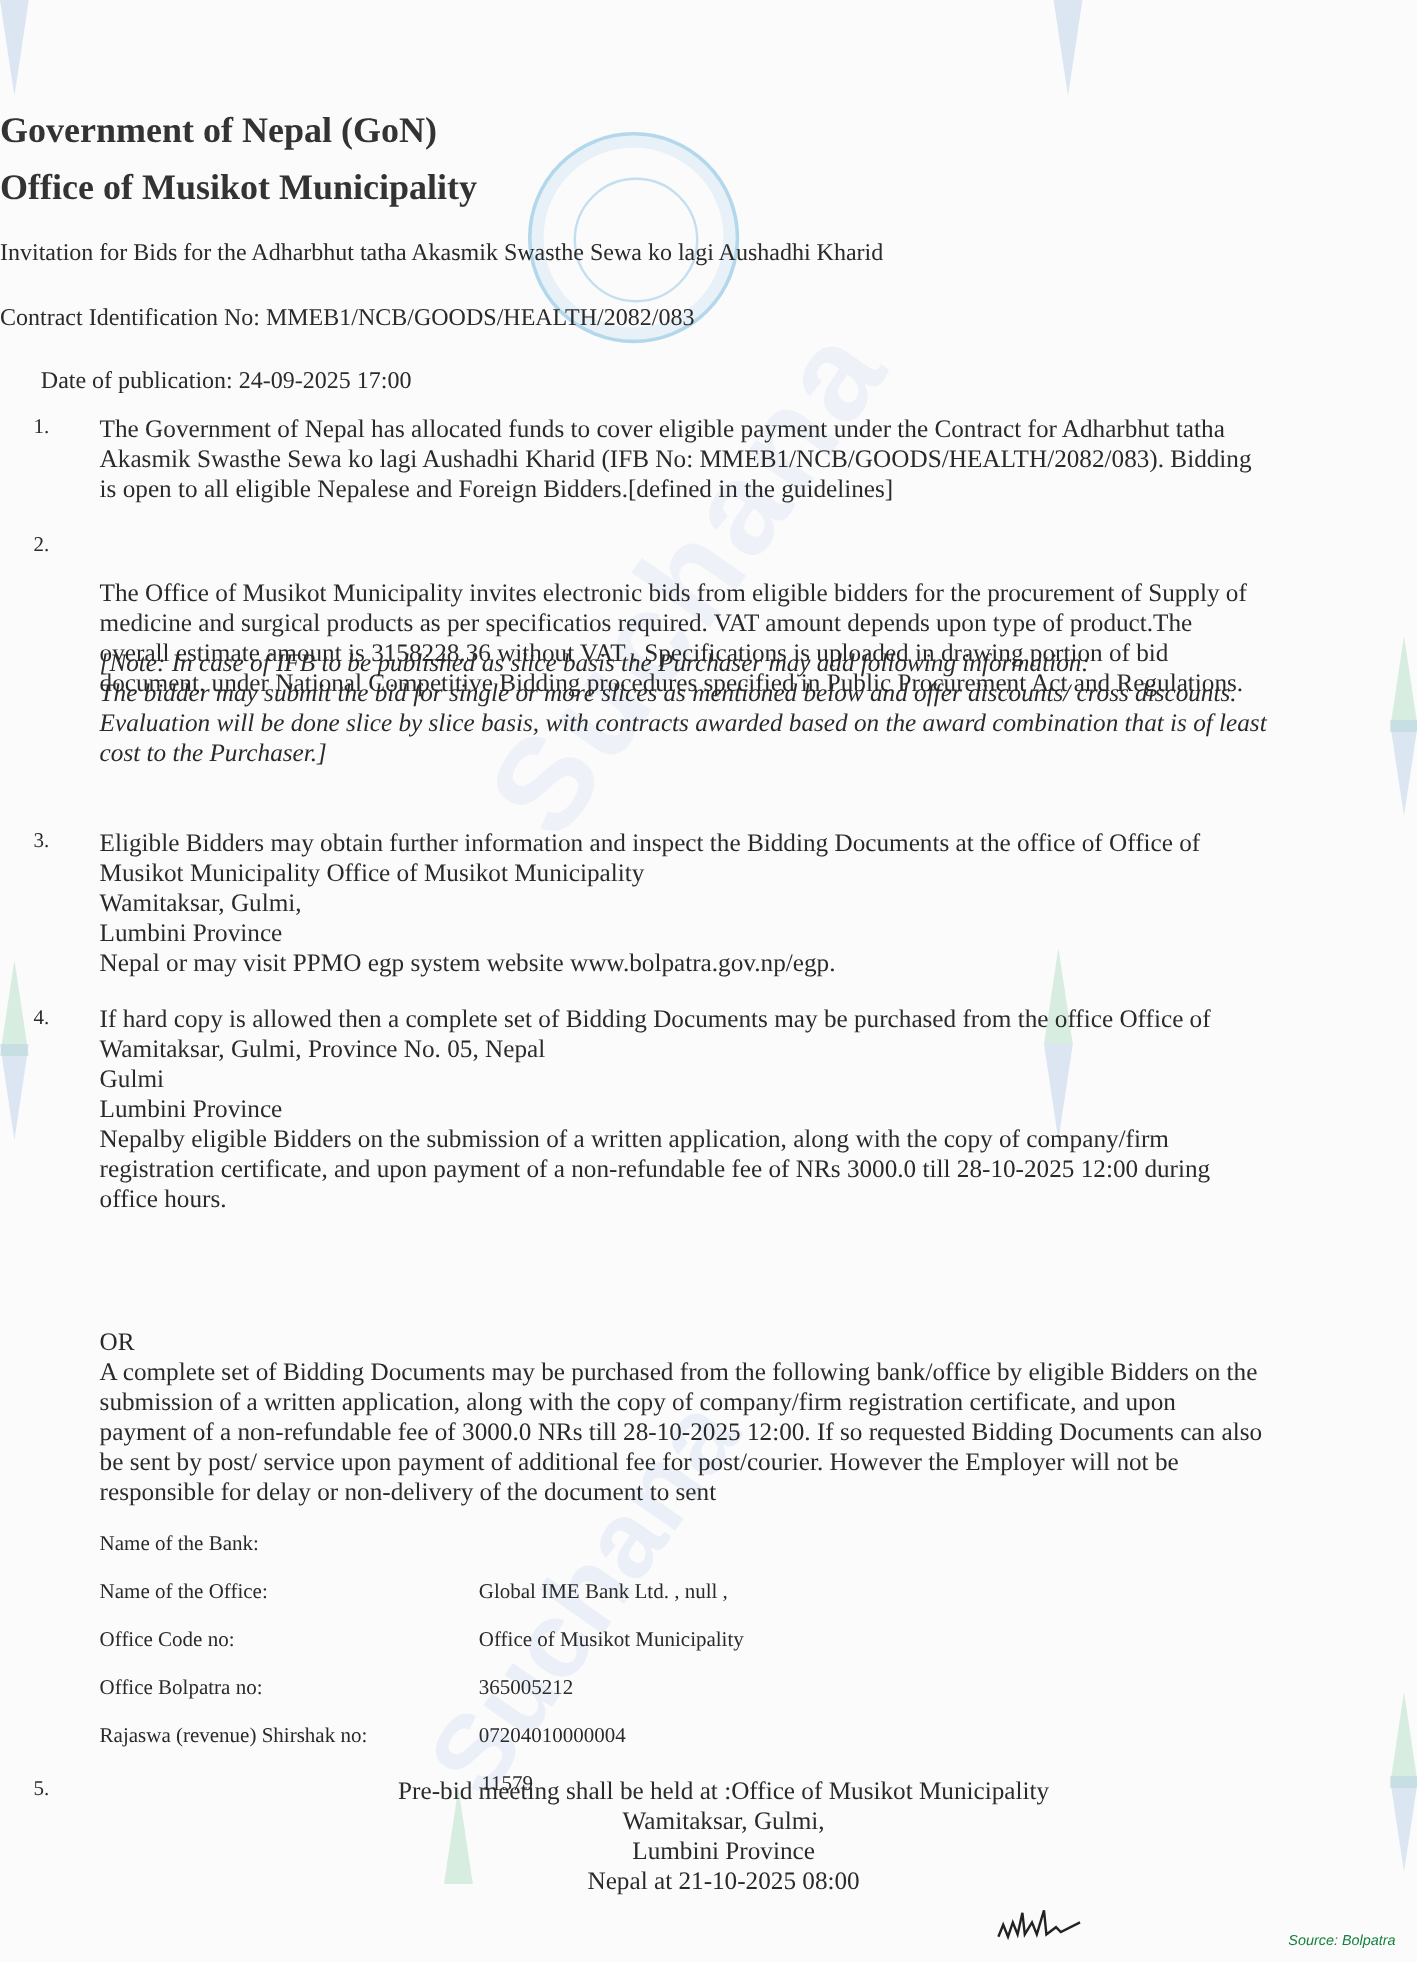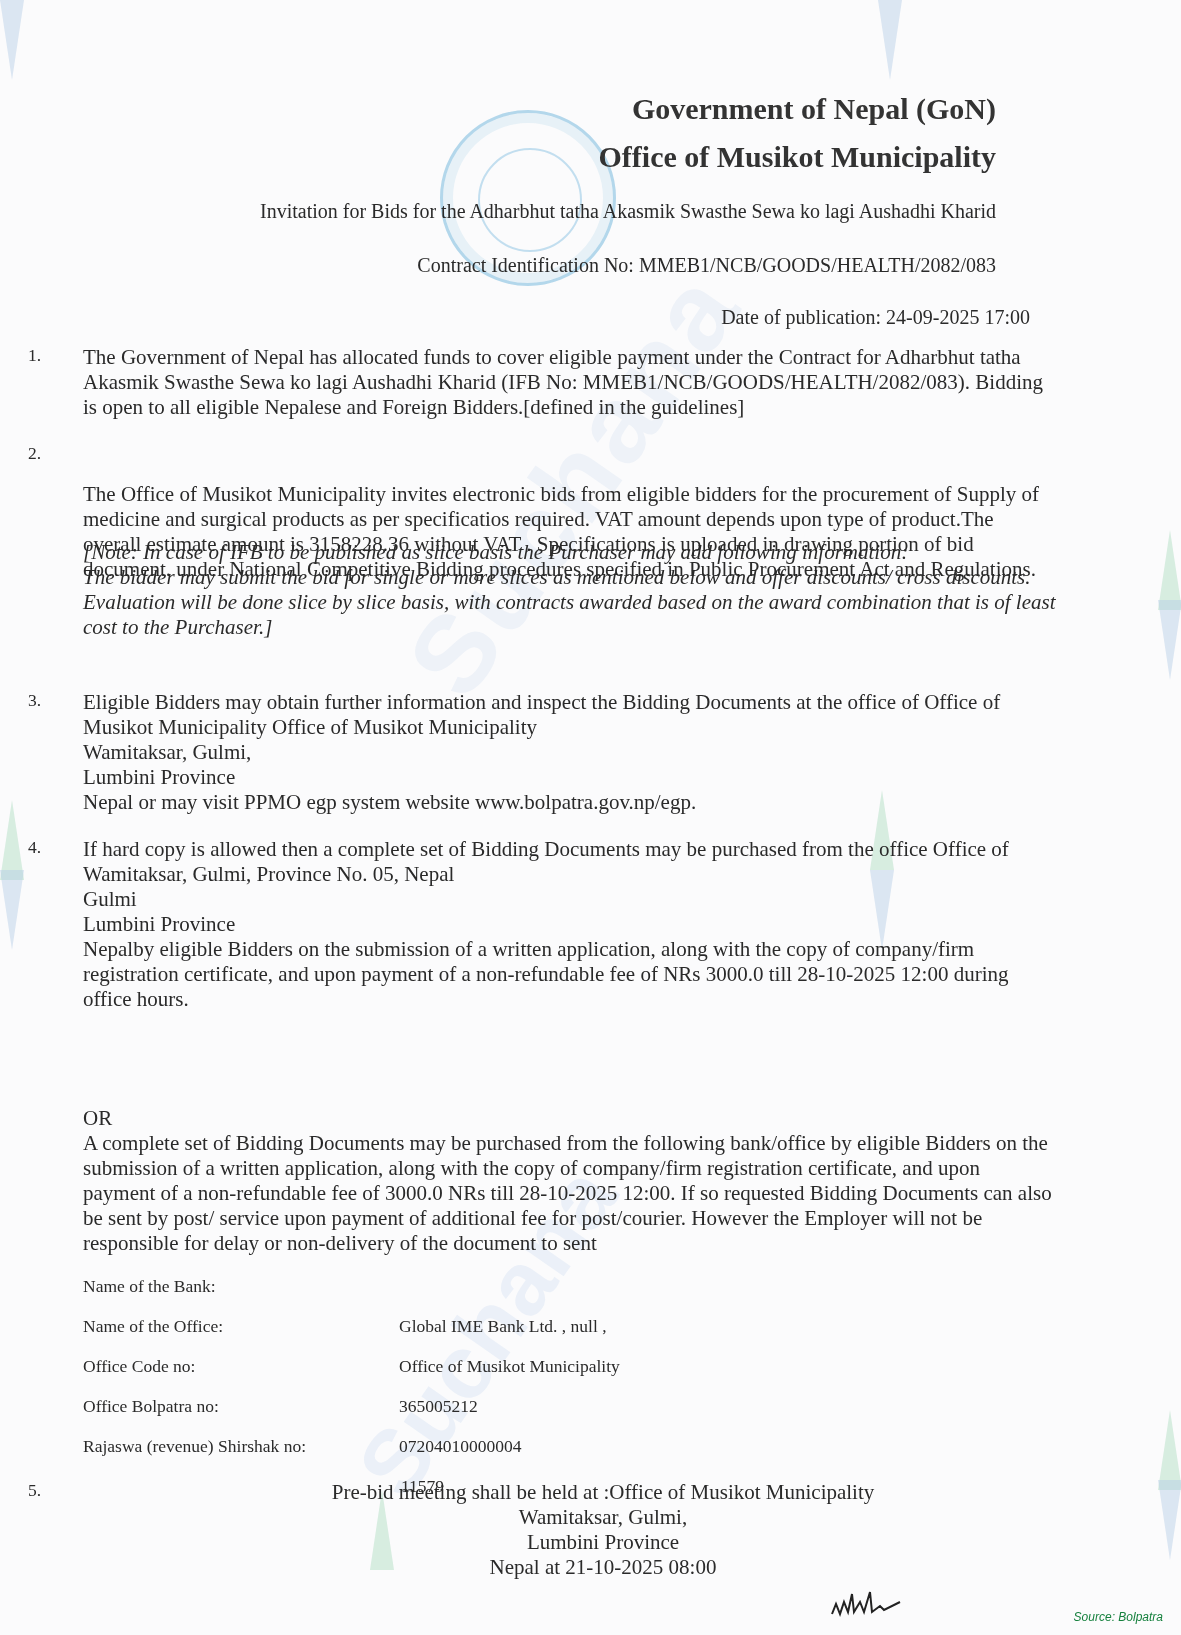--- a/index.html
+++ b/index.html
@@ -22,21 +22,21 @@
     font-family: "Liberation Sans", sans-serif; font-weight: bold; font-size: 90px;
     color: rgba(150,180,225,0.15);
   }
   .stamp {
     position: absolute; left: 440px; top: 110px; width: 170px; height: 170px;
     border-radius: 50%; border: 3px solid rgba(90,170,215,0.45);
     box-shadow: inset 0 0 0 10px rgba(90,170,215,0.12);
   }
   .stamp-inner { position: absolute; left: 35px; top: 35px; width: 100px; height: 100px; border-radius: 50%; border: 2px solid rgba(90,170,215,0.35); }
 
-  .hdr { position: absolute; left: 0; width: 996px; text-align: right; }
+  .hdr { position: absolute; left: 0; width: 996px; text-align: left; }
   .h1 { top: 92px; font-size: 30px; font-weight: bold; color: #333; }
   .h2 { top: 140px; font-size: 30px; font-weight: bold; color: #333; }
   .h3 { top: 200px; font-size: 20px; }
   .h4 { top: 254px; font-size: 20px; }
   .h5 { top: 306px; font-size: 20px; padding-left: 34px; }
 
   .para { position: absolute; left: 83px; width: 1040px; font-size: 21px; line-height: 25px; }
   .num { position: absolute; left: 28px; font-size: 17.5px; }
   .line { display: block; white-space: nowrap; }
 

